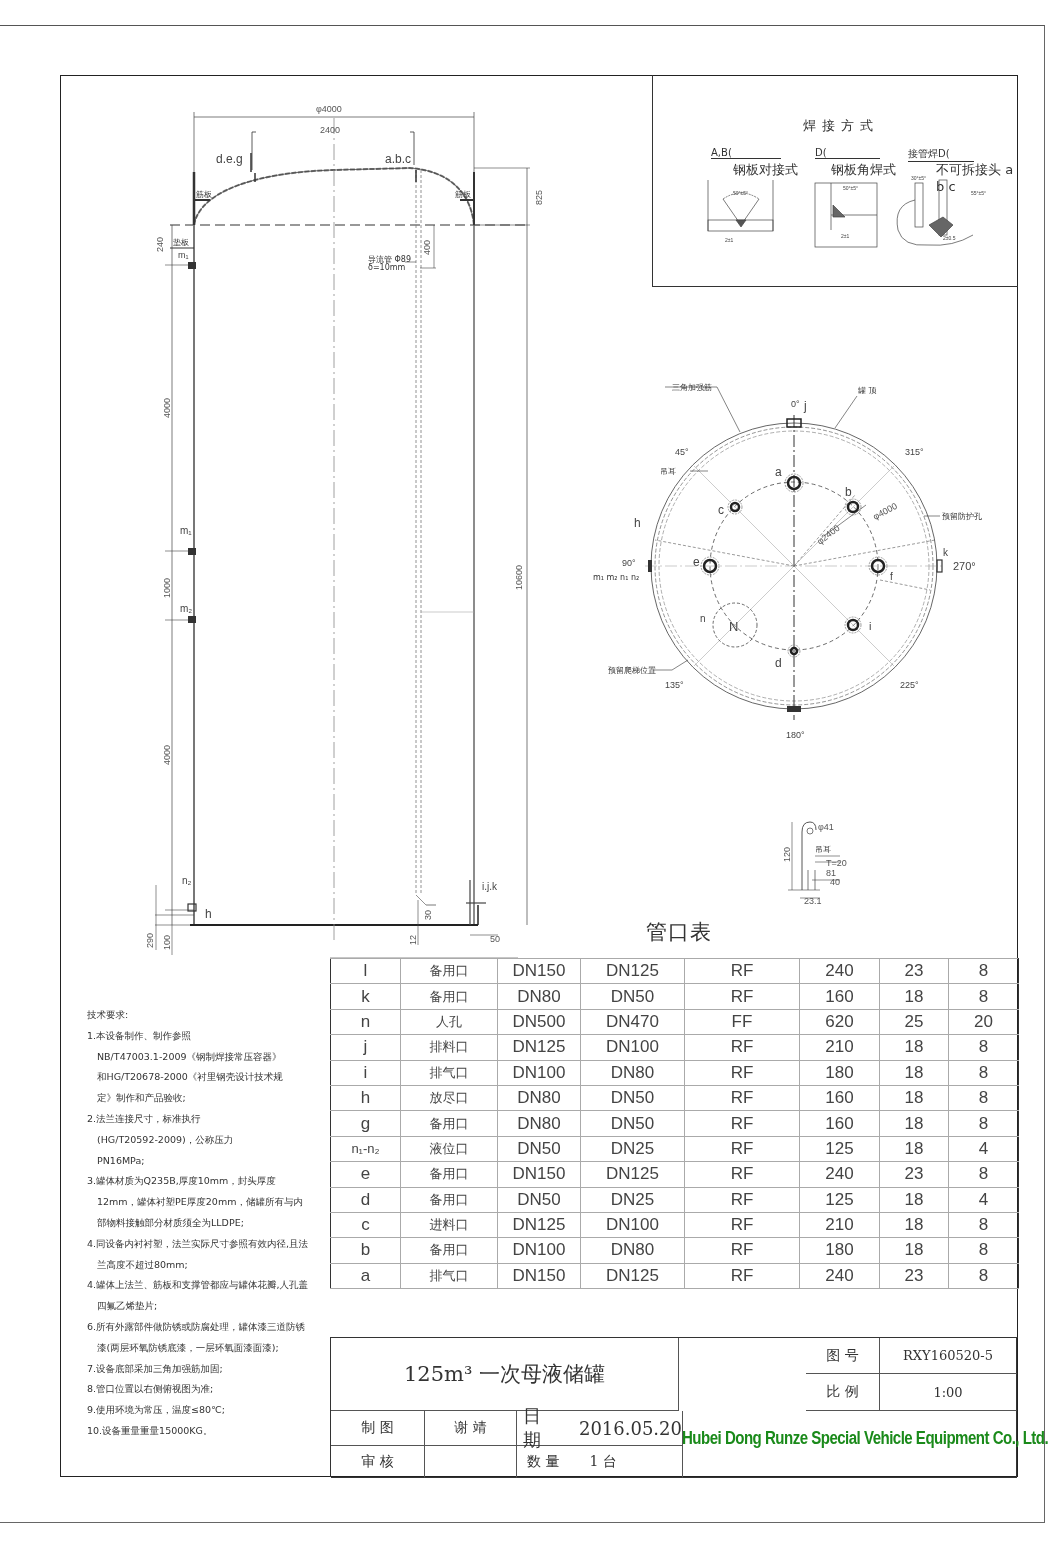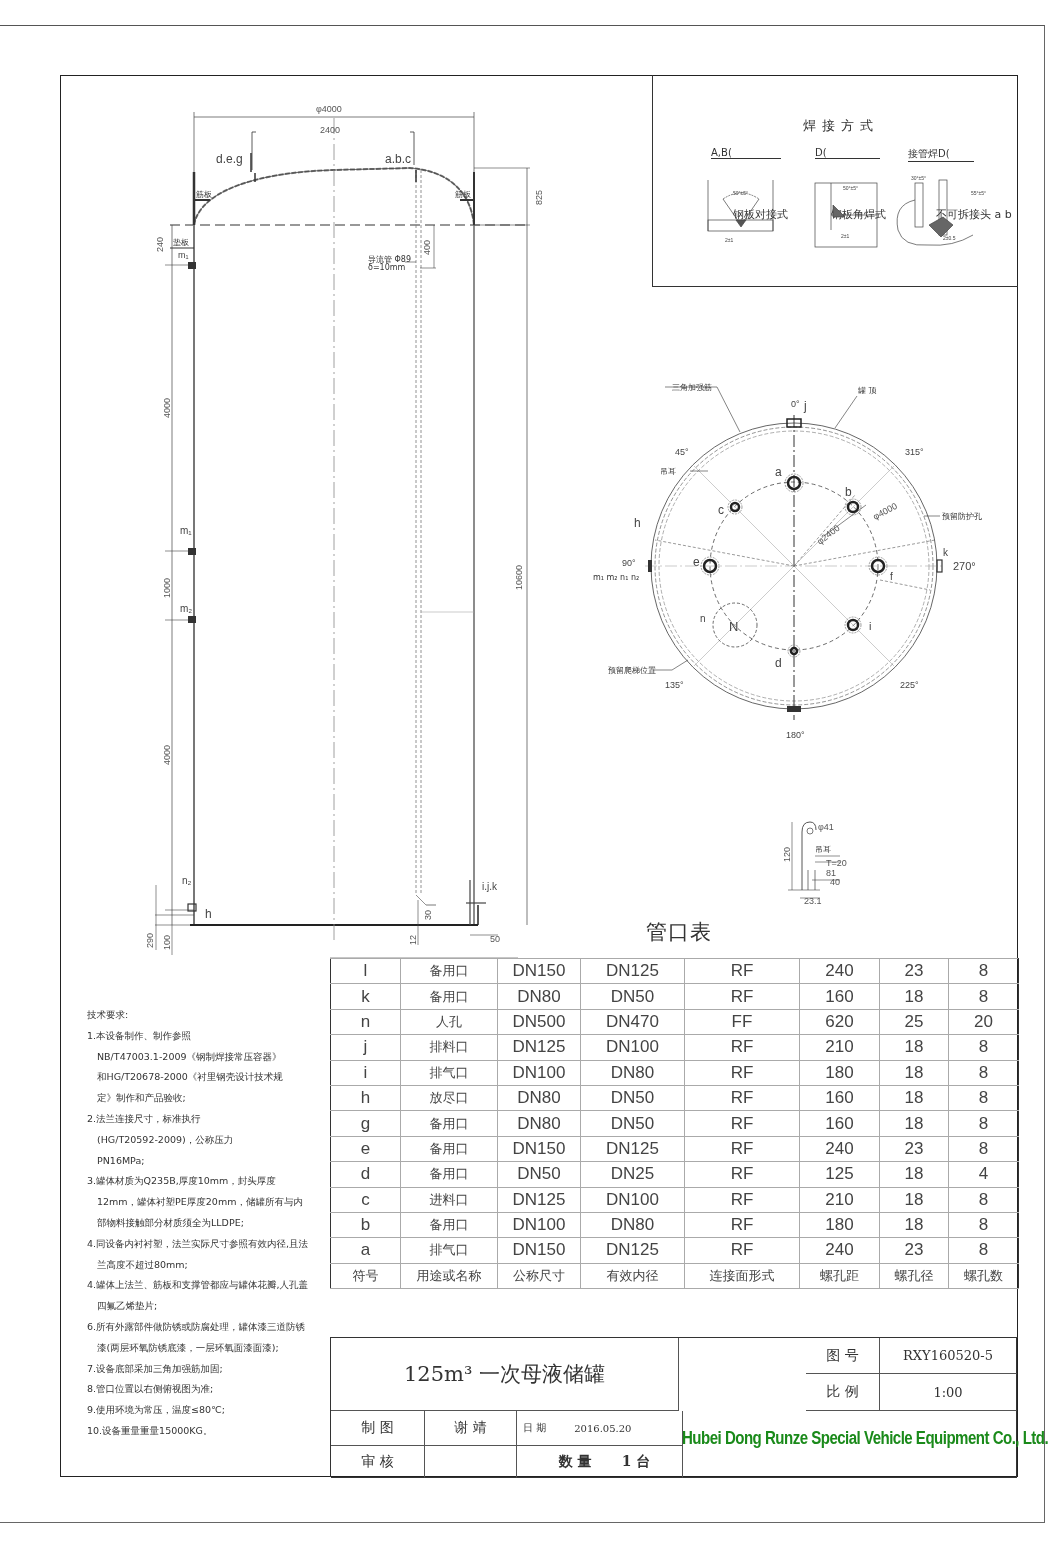--- a/index.html
+++ b/index.html
@@ -3,21 +3,21 @@
 <meta charset="utf-8">
 <style>
   html,body{margin:0;padding:0;background:#ffffff;}
   body{width:1060px;height:1548px;position:relative;overflow:hidden;font-family:"DejaVu Sans",sans-serif;color:#222;}
   .sheet{position:absolute;left:0;top:25px;width:1045px;height:1498px;border-top:1px solid #555;border-right:1px solid #666;border-bottom:1px solid #666;box-sizing:border-box;}
   .frame{position:absolute;left:60px;top:75px;width:958px;height:1402px;border:1.5px solid #222;box-sizing:border-box;}
   svg.draw{position:absolute;left:0;top:0;}
   .weld-box{position:absolute;left:652px;top:75px;width:366px;height:212px;border-left:1.2px solid #333;border-bottom:1.2px solid #333;box-sizing:border-box;}
   .weld-title{position:absolute;left:150px;top:42px;font-size:13px;letter-spacing:6px;color:#333;font-family:"DejaVu Serif",serif;}
   .weld-lbl{position:absolute;font-size:10px;color:#333;}
-  .weld-sub{position:absolute;font-size:11px;color:#333;margin-top:46px;}
+  .weld-sub{position:absolute;font-size:13px;color:#333;}
   .tech{position:absolute;left:87px;top:1005px;width:240px;font-size:9.5px;line-height:20.8px;color:#333;}
   .tech div{white-space:nowrap;}
   .tech .ind{padding-left:10px;}
   .nozzle-title{position:absolute;left:646px;top:918px;font-size:21px;color:#333;font-family:"DejaVu Serif",serif;letter-spacing:1px;}
   table.noz{position:absolute;left:330px;top:958px;width:688px;border-collapse:collapse;table-layout:fixed;}
   table.noz td{border:1px solid #aaa;height:24.4px;padding:0;text-align:center;font-size:17px;color:#444;font-family:"Liberation Sans",sans-serif;font-weight:300;overflow:hidden;white-space:nowrap;}
   table.noz td.cn{font-size:13px;}
   table.noz td.note{text-align:left;padding-left:16px;font-size:13px;}
   table.noz tr.hdr td{font-size:13px;}
   table.noz td.bl{border-left:1.5px solid #333;}
@@ -375,20 +375,30 @@
       <td class="bl">g</td>
         <td class="cn">备用口</td>
         <td>DN80</td>
         <td class="bl">DN50</td>
         <td>RF</td>
         <td class="bl">160</td>
         <td>18</td>
         <td class="br">8</td>
     </tr>
     <tr>
+      <td class="bl cn">n₁-n₂</td>
+        <td class="cn">液位口</td>
+        <td>DN50</td>
+        <td class="bl">DN25</td>
+        <td>RF</td>
+        <td class="bl">125</td>
+        <td>18</td>
+        <td class="br">4</td>
+    </tr>
+    <tr>
       <td class="bl">e</td>
         <td class="cn">备用口</td>
         <td>DN150</td>
         <td class="bl">DN125</td>
         <td>RF</td>
         <td class="bl">240</td>
         <td>23</td>
         <td class="br">8</td>
     </tr>
     <tr>
@@ -423,47 +433,37 @@
     </tr>
     <tr>
       <td class="bl">a</td>
         <td class="cn">排气口</td>
         <td>DN150</td>
         <td class="bl">DN125</td>
         <td>RF</td>
         <td class="bl">240</td>
         <td>23</td>
         <td class="br">8</td>
-    </tr>
-    <tr class="hdr">
-      <td class="bl">符号</td>
-        <td>用途或名称</td>
-        <td>公称尺寸</td>
-        <td class="bl">有效内径</td>
-        <td>连接面形式</td>
-        <td class="bl">螺孔距</td>
-        <td>螺孔径</td>
-        <td class="br">螺孔数</td>
     </tr>
   </tbody>
 </table>
 
 <div class="tblock">
   <div class="tb" style="left:0;top:0;width:348px;height:73px;font-size:21px;">125m³ 一次母液储罐</div>
   <div class="tb" style="left:475px;top:0;width:74px;height:36px;font-size:14px;">图 号</div>
   <div class="tb" style="left:549px;top:0;width:137px;height:36px;font-size:13px;border-right:1.5px solid #333;">RXY160520-5</div>
   <div class="tb" style="left:475px;top:36px;width:74px;height:37px;font-size:14px;">比 例</div>
   <div class="tb" style="left:549px;top:36px;width:137px;height:37px;font-size:13px;border-right:1.5px solid #333;">1:00</div>
   <div class="tb" style="left:0;top:73px;width:94px;height:35px;font-size:14px;">制 图</div>
   <div class="tb" style="left:94px;top:73px;width:92px;height:35px;font-size:14px;">谢 靖</div>
-  <div class="tb" style="left:186px;top:73px;width:166px;height:35px;font-size:10px;justify-content:flex-start;padding-left:6px;gap:28px;">
+  <div class="tb" style="left:186px;top:73px;width:166px;height:35px;font-size:18px;justify-content:flex-start;padding-left:6px;gap:28px;">
     <span>日 期</span>
     <span>2016.05.20</span>
   </div>
   <div class="tb" style="left:0;top:108px;width:94px;height:32px;font-size:14px;border-bottom:1.5px solid #333;">审 核</div>
   <div class="tb" style="left:94px;top:108px;width:92px;height:32px;border-bottom:1.5px solid #333;"></div>
-  <div class="tb" style="left:186px;top:108px;width:166px;height:32px;font-size:14px;justify-content:center;padding-left:10px;gap:30px;border-bottom:1.5px solid #333;font-weight:bold;">
+  <div class="tb" style="left:186px;top:108px;width:166px;height:32px;font-size:14px;justify-content:flex-start;padding-left:10px;gap:30px;border-bottom:1.5px solid #333;">
     <span>数 量</span>
     <span>1 台</span>
   </div>
   <div class="tb" style="left:352px;top:73px;width:334px;height:67px;border-right:1.5px solid #333;border-bottom:1.5px solid #333;"></div>
 </div>
 <div class="logo">Hubei Dong Runze Special Vehicle Equipment Co., Ltd.</div>
 
 </body></html>

